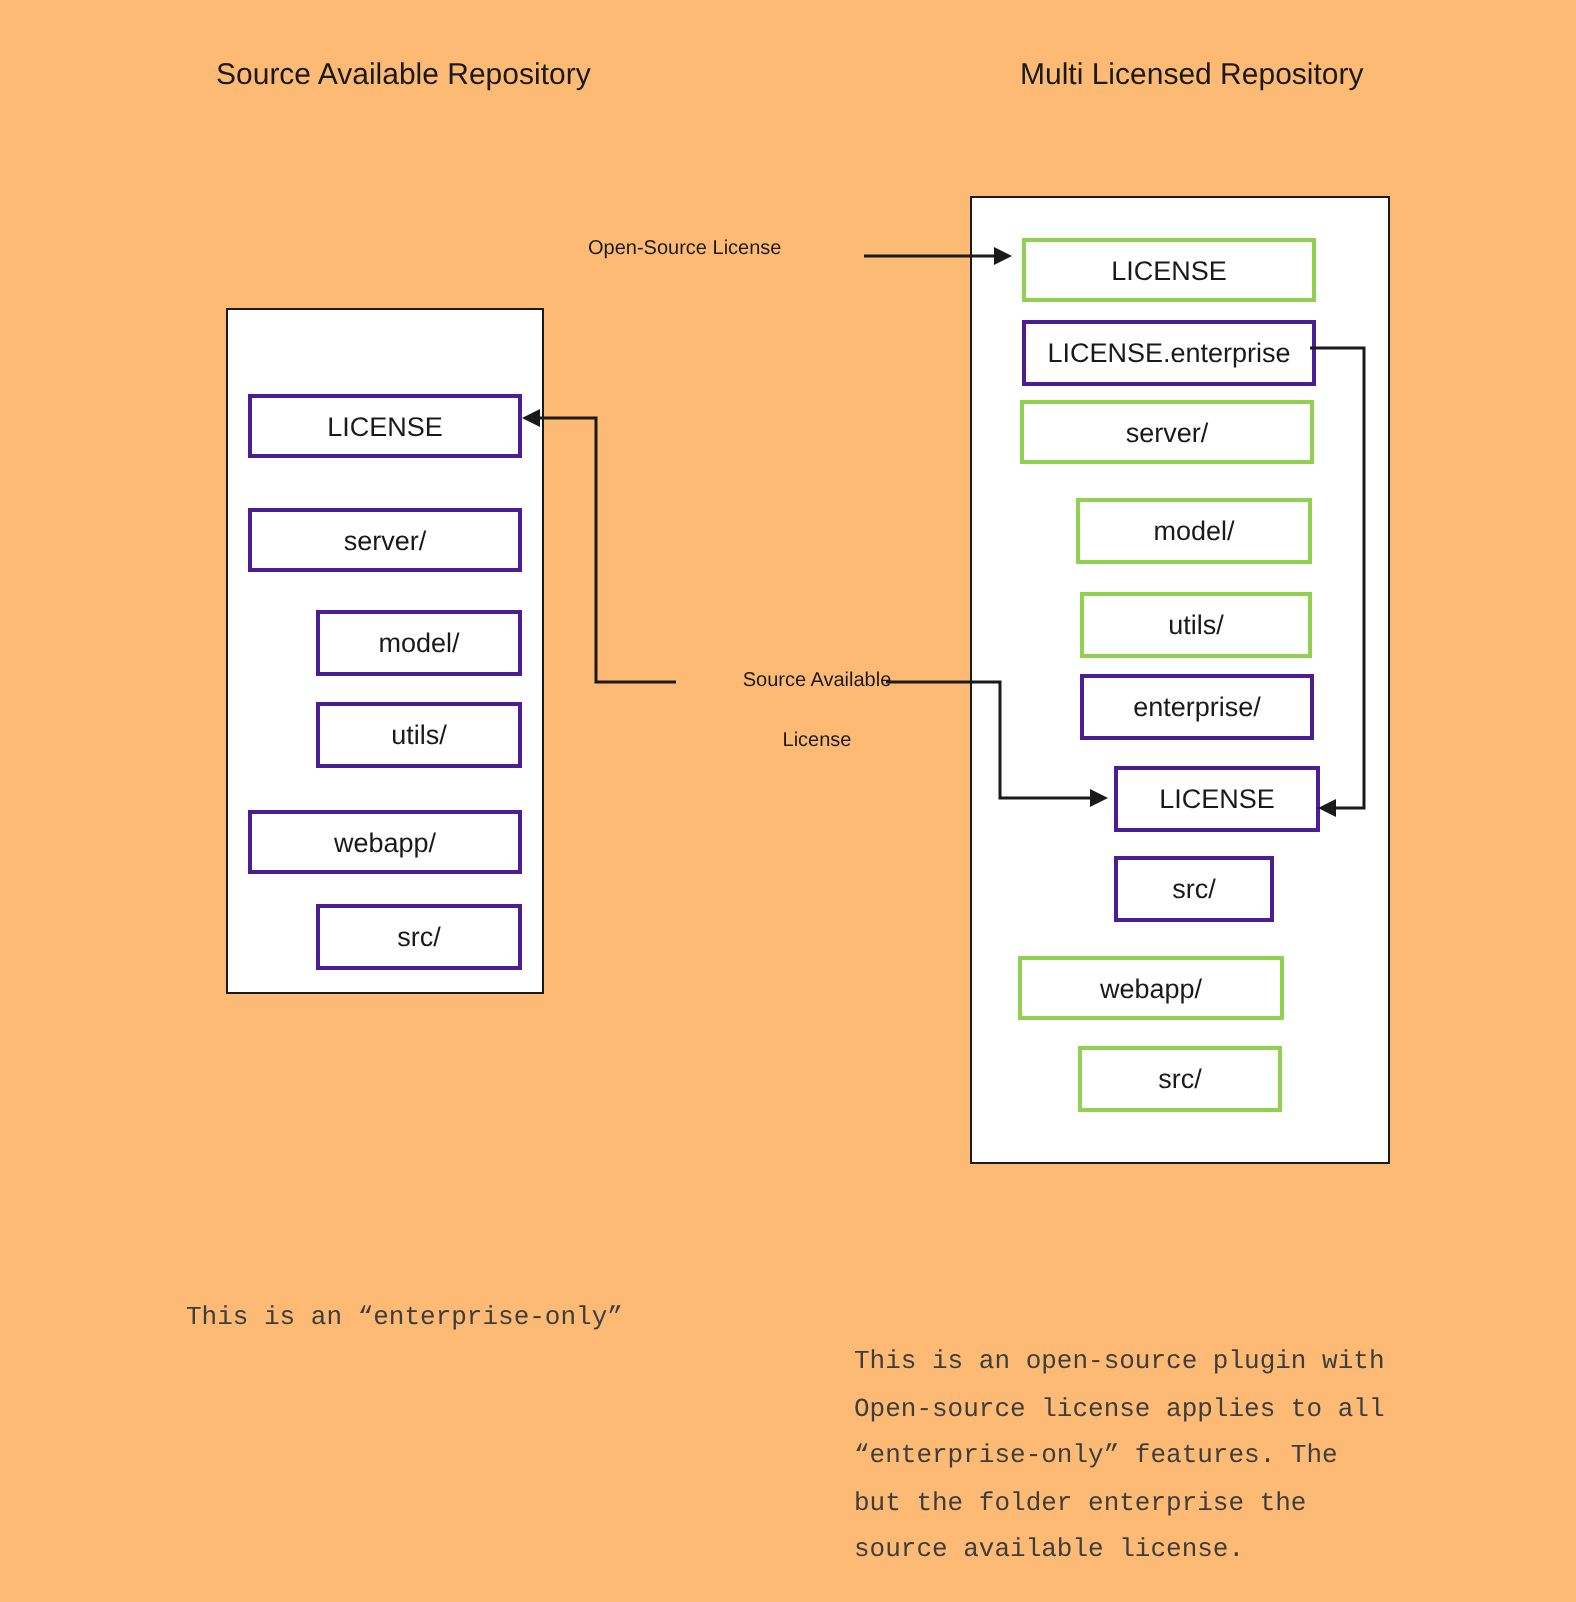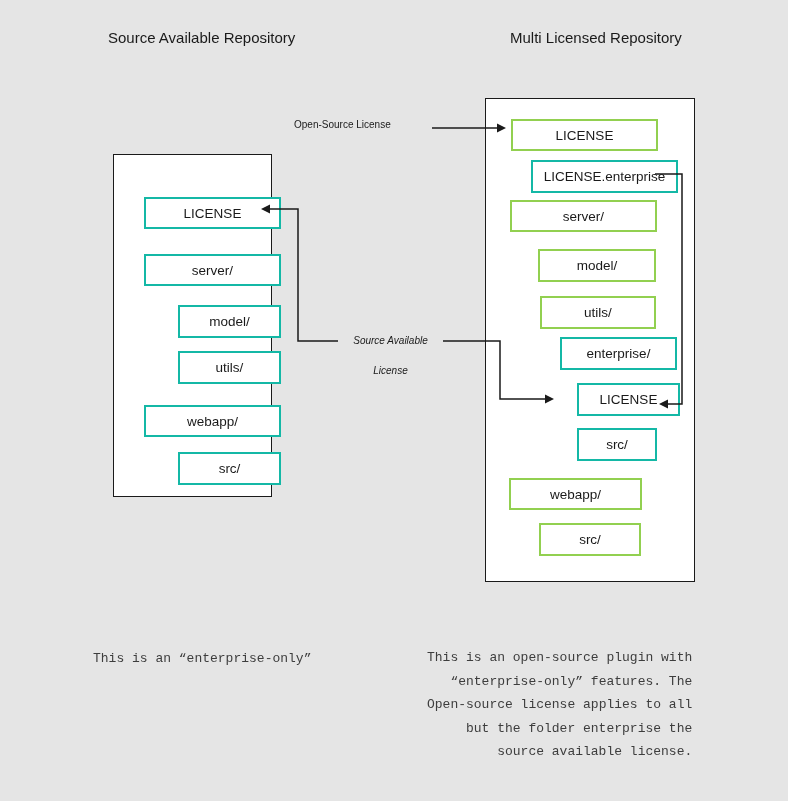--- a/index.html
+++ b/index.html
@@ -1,20 +1,20 @@
 <!DOCTYPE html>
 <html><head>
 <meta charset="utf-8">
 <style>
   html, body { margin: 0; padding: 0; background: #ffffff; }
   #canvas {
     position: relative;
     width: 788px;
     height: 801px;
-    background: #e5e5e5;
+    background: #fdba74;
     font-family: "Liberation Sans", sans-serif;
     color: #1a1a1a;
     overflow: hidden;
   }
   .panel-title {
     position: absolute;
     font-size: 15px;
     color: #1a1a1a;
     white-space: nowrap;
   }
@@ -26,38 +26,37 @@
   .fbox {
     position: absolute;
     display: flex;
     align-items: center;
     justify-content: center;
     font-size: 13.5px;
     color: #1a1a1a;
     background: #ffffff;
     white-space: nowrap;
   }
-  .fbox.orange { border: 2px solid #14b8a6; margin-left: 20px; }
+  .fbox.orange { border: 2px solid #4c1d95; }
   .fbox.green  { border: 2px solid #92D050; }
   .arrow-label {
     position: absolute;
     font-size: 10px;
     color: #1a1a1a;
     white-space: nowrap;
   }
   .arrow-label.centered { text-align: center; }
   .arrow-label .lbl-line { display: block; line-height: 30px; }
   .note {
     position: absolute;
     font-family: "Liberation Mono", monospace;
     font-size: 13px;
     line-height: 23.5px;
     color: #3d3d3d;
     white-space: nowrap;
-    text-align: right;
   }
   #connector-layer {
     position: absolute;
     left: 0; top: 0;
     width: 788px; height: 801px;
     pointer-events: none;
   }
   #connector-layer polyline { fill: none; stroke: #1a1a1a; stroke-width: 1.5; }
   #connector-layer polygon { fill: #1a1a1a; stroke: none; }
 </style>
@@ -86,21 +85,21 @@
   <div class="fbox green" style="left:538px; top:249px; width:114px; height:29px;">model/</div>
   <div class="fbox green" style="left:540px; top:296px; width:112px; height:29px;">utils/</div>
   <div class="fbox orange" style="left:540px; top:337px; width:113px; height:29px;">enterprise/</div>
   <div class="fbox orange" style="left:557px; top:383px; width:99px; height:29px;">LICENSE</div>
   <div class="fbox orange" style="left:557px; top:428px; width:76px; height:29px;">src/</div>
   <div class="fbox green" style="left:509px; top:478px; width:129px; height:28px;">webapp/</div>
   <div class="fbox green" style="left:539px; top:523px; width:98px; height:29px;">src/</div>
 
   <div class="arrow-label" style="left:294px; top:119px;">Open-Source License</div>
 
-  <div class="arrow-label centered" style="left:338px; top:326px; width:105px;font-style:italic;">
+  <div class="arrow-label centered" style="left:356px; top:326px; width:105px;">
     <span class="lbl-line">Source Available</span>
     <span class="lbl-line">License</span>
   </div>
 
   <svg id="connector-layer" viewBox="0 0 788 801" xmlns="http://www.w3.org/2000/svg">
 
     <g>
       <polyline points="432,128 498,128"></polyline>
       <polygon points="506,128 497,123.5 497,132.5"></polygon>
     </g>
@@ -118,21 +117,21 @@
     <g>
       <polyline points="655,174 682,174 682,404 666,404"></polyline>
       <polygon points="659,404 668,399.5 668,408.5"></polygon>
     </g>
   </svg>
 
   <div class="note" style="left:93px; top:647px;">
     <div>This is an “enterprise-only”</div>
   </div>
 
-  <div class="note" style="left:427px; top:646px;">
+  <div class="note" style="left:427px; top:669px;">
     <div>This is an open-source plugin with</div>
+    <div>Open-source license applies to all</div>
     <div>“enterprise-only” features. The</div>
-    <div>Open-source license applies to all</div>
     <div>but the folder enterprise the</div>
     <div>source available license.</div>
   </div>
 
 </div>
 
 </body></html>

